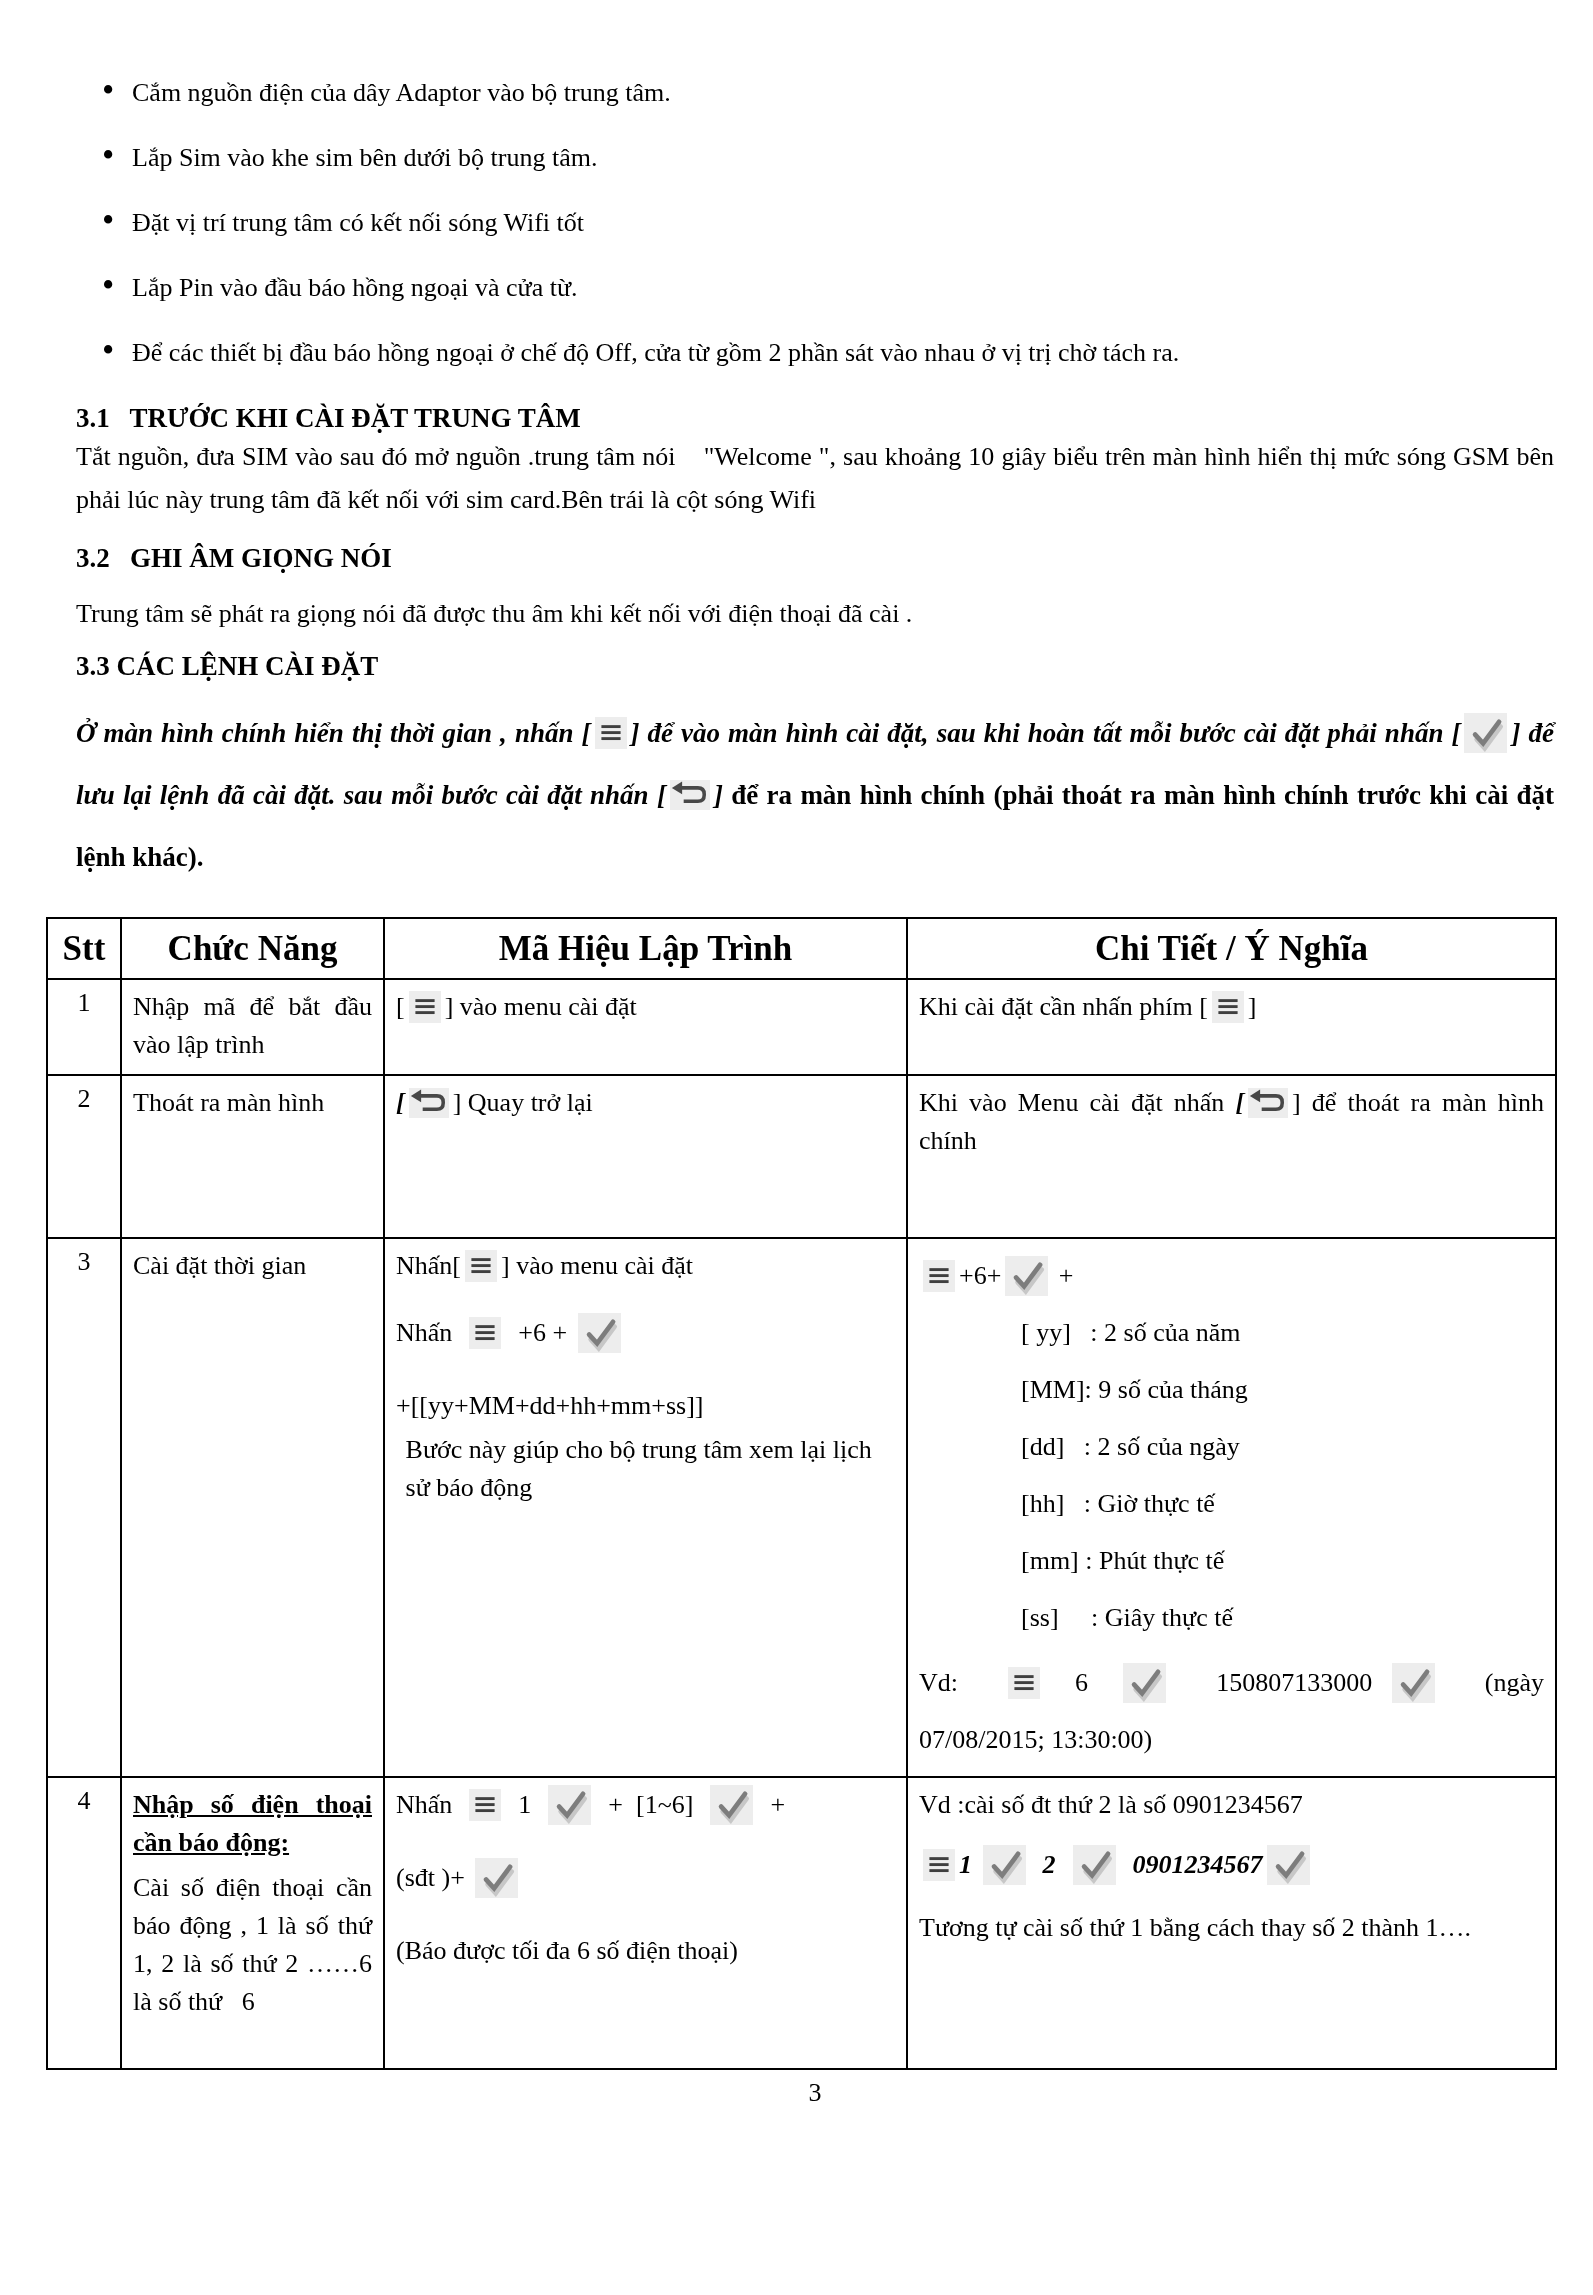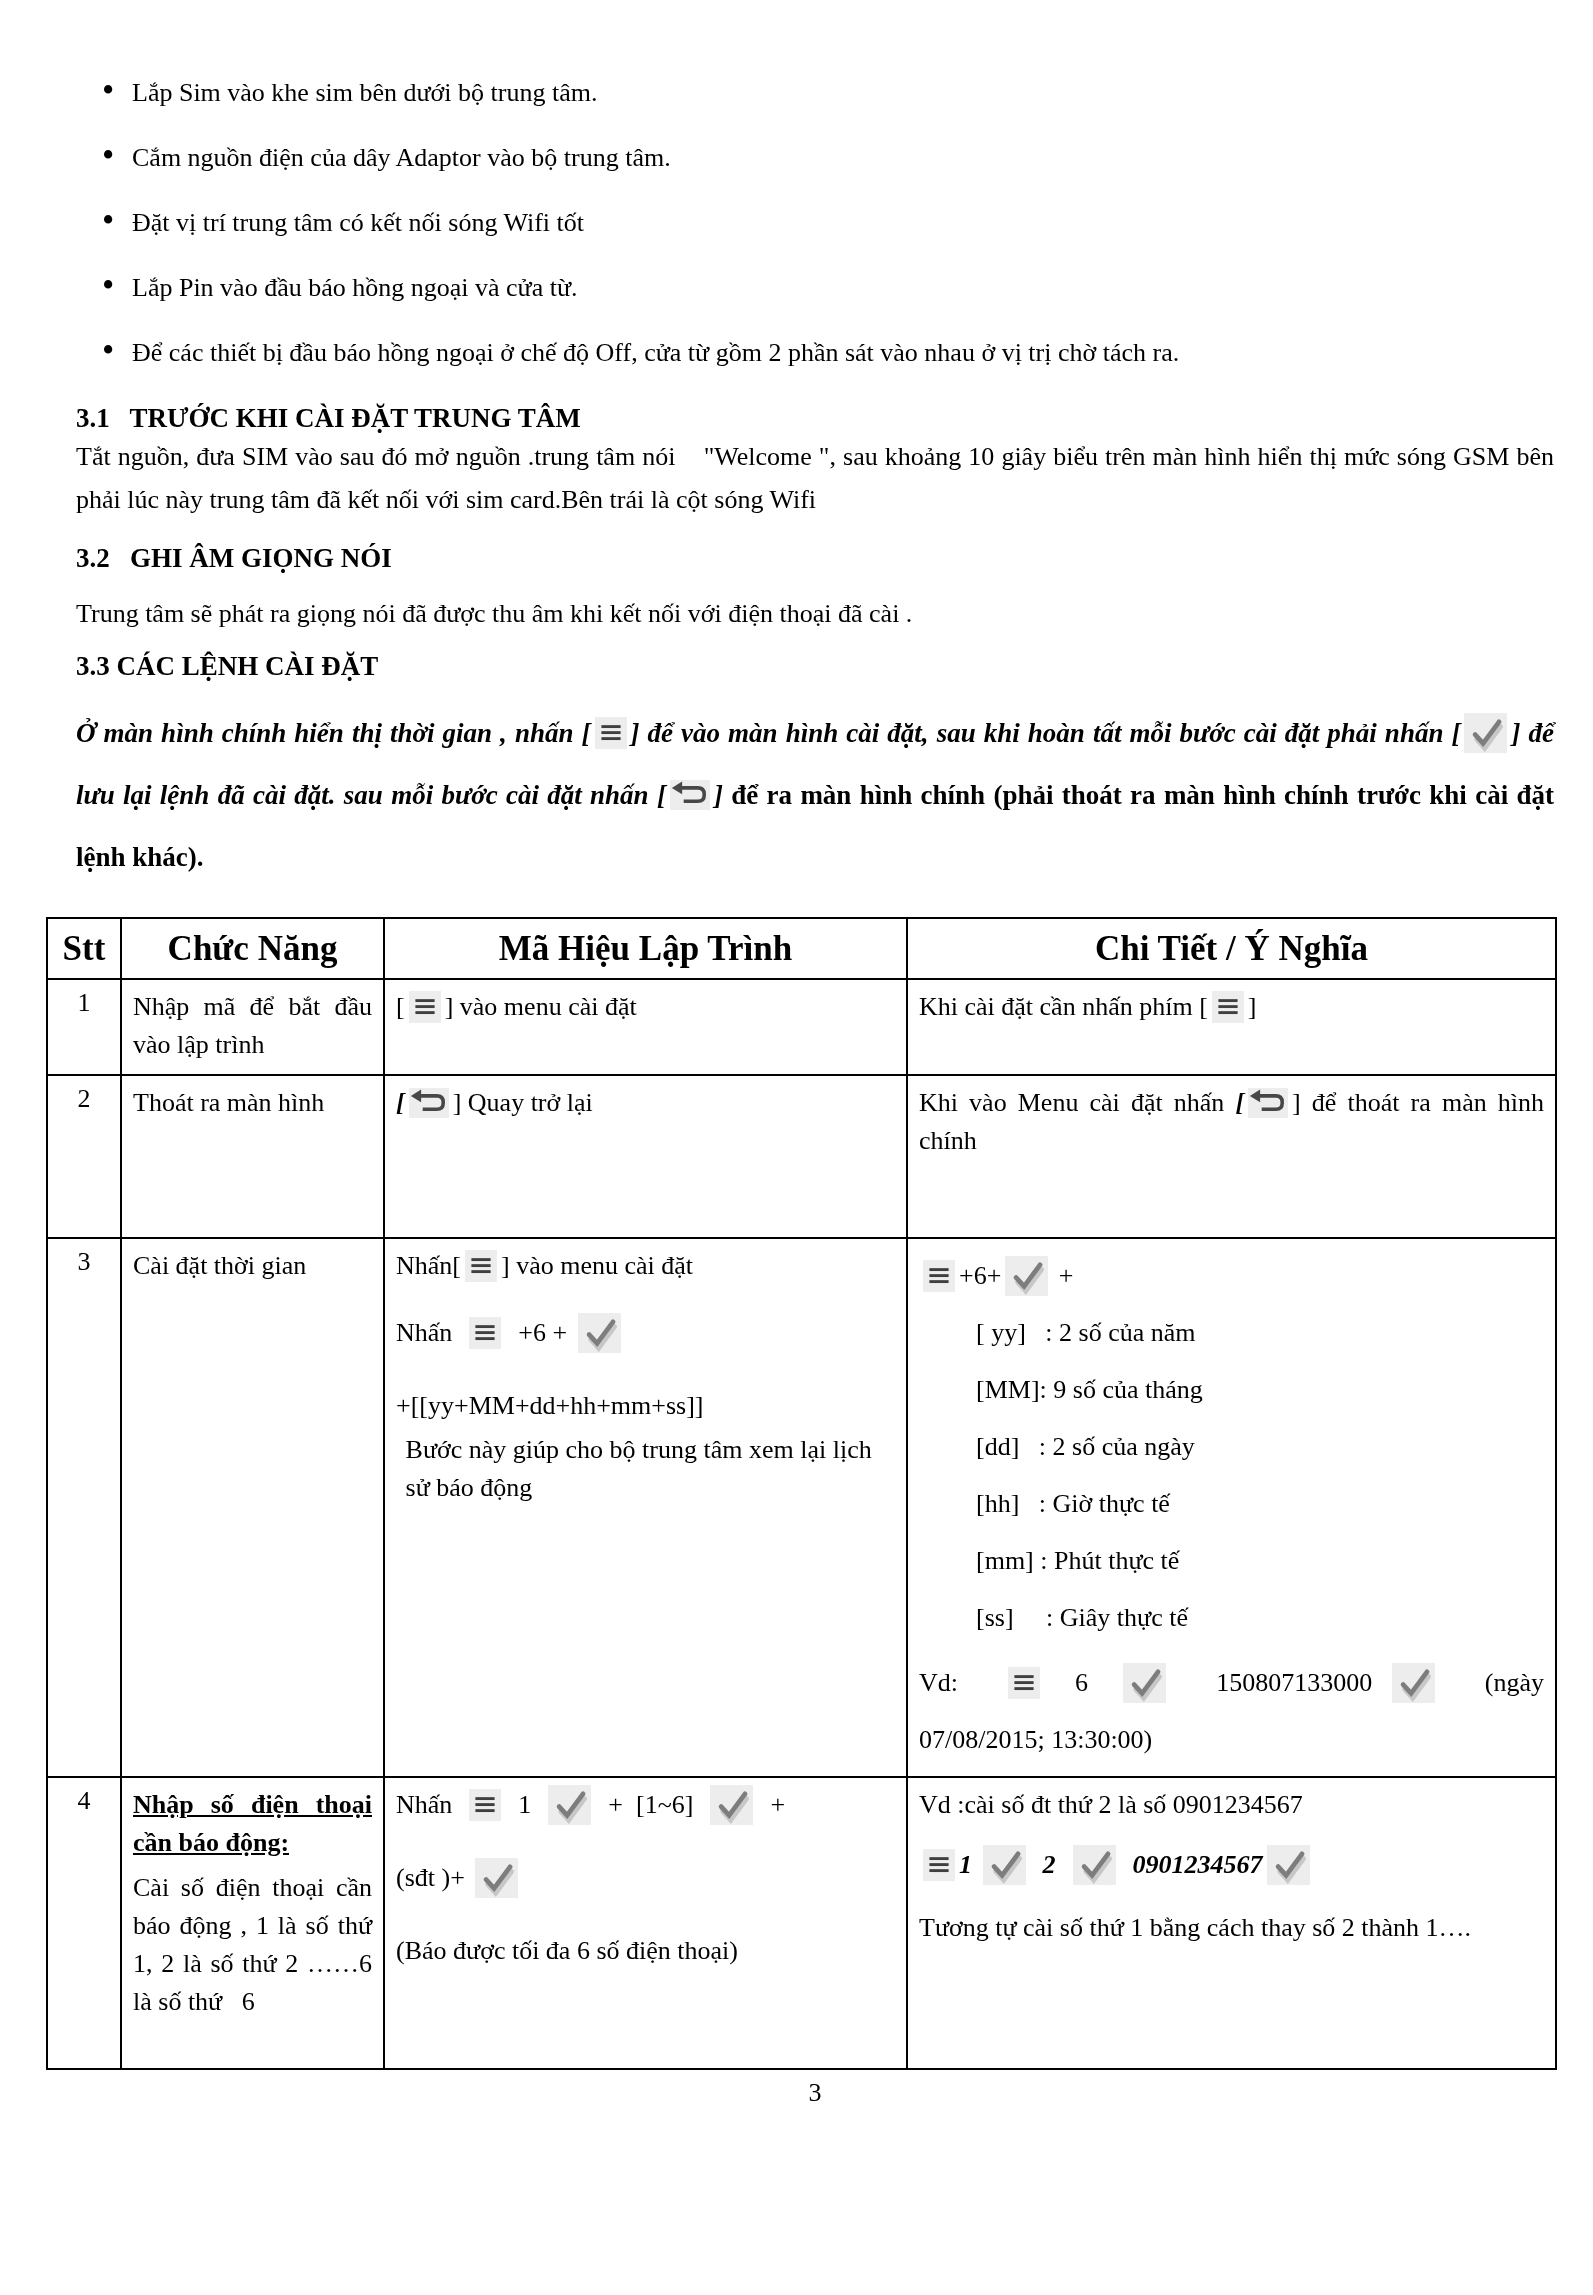--- a/index.html
+++ b/index.html
@@ -27,39 +27,39 @@
   table.cmds{border-collapse:collapse;margin-top:29px;margin-left:-30px;width:1508px;table-layout:fixed;}
   table.cmds th,table.cmds td{border:2.4px solid #000;vertical-align:top;padding:8px 11px;box-sizing:border-box;}
   table.cmds th{font-weight:bold;font-size:35px;text-align:center;vertical-align:middle;padding:4.8px 3.2px;}
   td.stt{text-align:center;}
   .justify{text-align:justify;}
   .cell-line{line-height:38px;}
   .gap28{margin-top:22px;}
   .gap36{margin-top:29px;}
   .gap40{margin-top:32px;}
   .pad-l{padding-left:9.6px;}
-  .indent-block{margin-left:57px;line-height:57px;}
+  .indent-block{margin-left:102px;line-height:57px;}
   .airy{line-height:57px;}
   .vd{margin-top:8px;line-height:57px;text-align:justify;}
   
   .icon{display:inline-block;background:#ededed;vertical-align:middle;margin:0 4px;position:relative;top:-2.4px;}
   .icon svg{display:block;width:100%;height:100%;}
   .icon.menu-icon{width:32px;height:32px;}
   .icon.check-icon{width:43px;height:40px;}
   .icon.return-icon{width:40px;height:30px;}
   .pageno{text-align:center;margin-top:8px;font-size:26px;}
 </style>
 </head>
 <body>
 
 <div class="doc">
 
   <ul class="bullets">
+    <li>Cắm nguồn điện của dây Adaptor vào bộ trung tâm.</li>
     <li>Lắp Sim vào khe sim bên dưới bộ trung tâm.</li>
-    <li>Cắm nguồn điện của dây Adaptor vào bộ trung tâm.</li>
     <li>Đặt vị trí trung tâm có kết nối sóng Wifi tốt</li>
     <li>Lắp Pin vào đầu báo hồng ngoại và cửa từ.</li>
     <li>Để các thiết bị đầu báo hồng ngoại ở chế độ Off, cửa từ gồm 2 phần sát vào nhau ở vị trị chờ tách ra.</li>
   </ul>
 
   <div class="h h31">3.1&nbsp;&nbsp; TRƯỚC KHI CÀI ĐẶT TRUNG TÂM</div>
   <div class="p31">Tắt nguồn, đưa SIM vào sau đó mở nguồn .trung tâm nói&nbsp;&nbsp;&nbsp; "Welcome ", sau khoảng 10 giây biểu trên màn hình hiển thị mức sóng GSM bên phải lúc này trung tâm đã kết nối với sim card.Bên trái là cột sóng Wifi</div>
   <div class="h h32">3.2&nbsp;&nbsp; GHI ÂM GIỌNG NÓI</div>
   <div class="p32">Trung tâm sẽ phát ra giọng nói đã được thu âm khi kết nối với điện thoại đã cài .</div>
   <div class="h h33">3.3 CÁC LỆNH CÀI ĐẶT</div>

